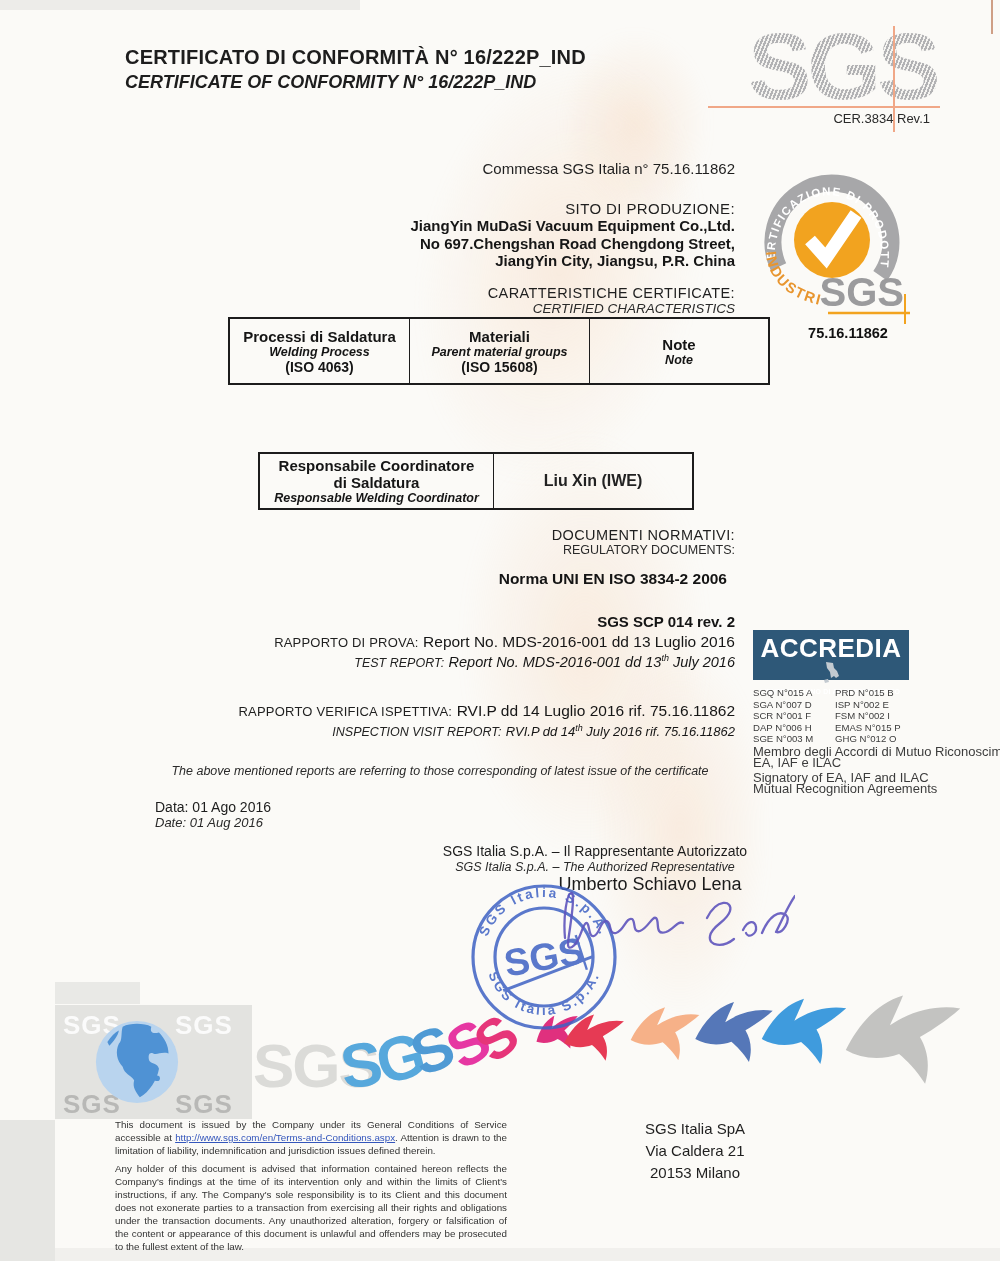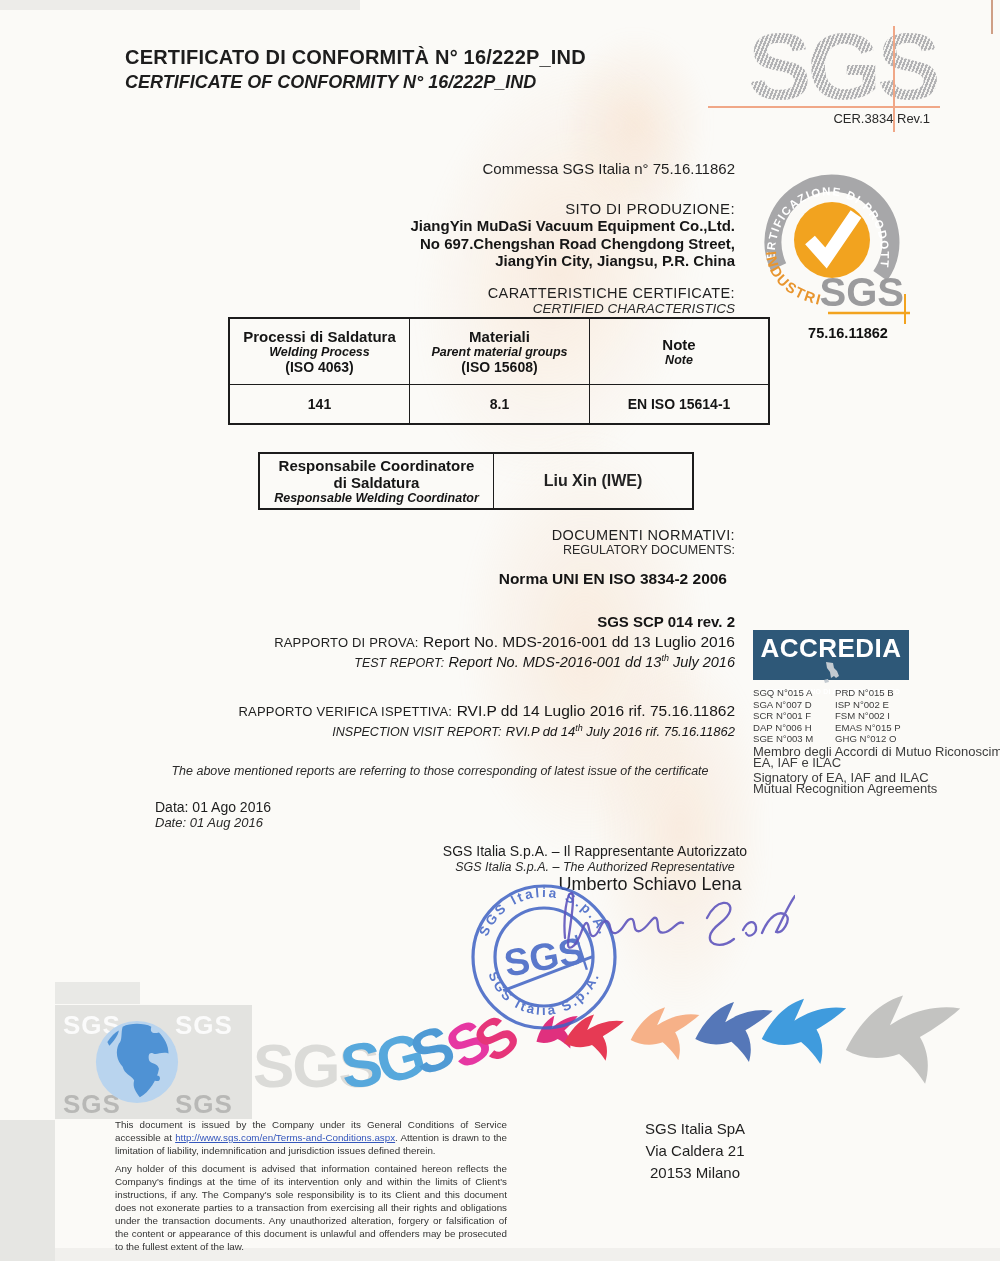--- a/index.html
+++ b/index.html
@@ -148,25 +148,20 @@
       <td style="width:167px;">
         <div class="cell-title">Materiali</div>
         <div class="cell-sub">Parent material groups</div>
         <div class="cell-std">(ISO 15608)</div>
       </td>
       <td style="width:166px;">
         <div class="cell-title">Note</div>
         <div class="cell-sub">Note</div>
       </td>
     </tr>
-    <tr style="height:40px;">
-      <td class="cell-val">141</td>
-      <td class="cell-val">8.1</td>
-      <td class="cell-val">EN ISO 15614-1</td>
-    </tr>
   </tbody>
     </table>
 
   <table class="abs ctable z2" style="left:258px;top:452px;width:407px;">
     <tbody>
         <tr style="height:50px;">
       <td style="width:221px;">
         <div class="cell-title">Responsabile Coordinatore</div>
         <div class="cell-title">di Saldatura</div>
         <div class="cell-sub">Responsable Welding Coordinator</div>

